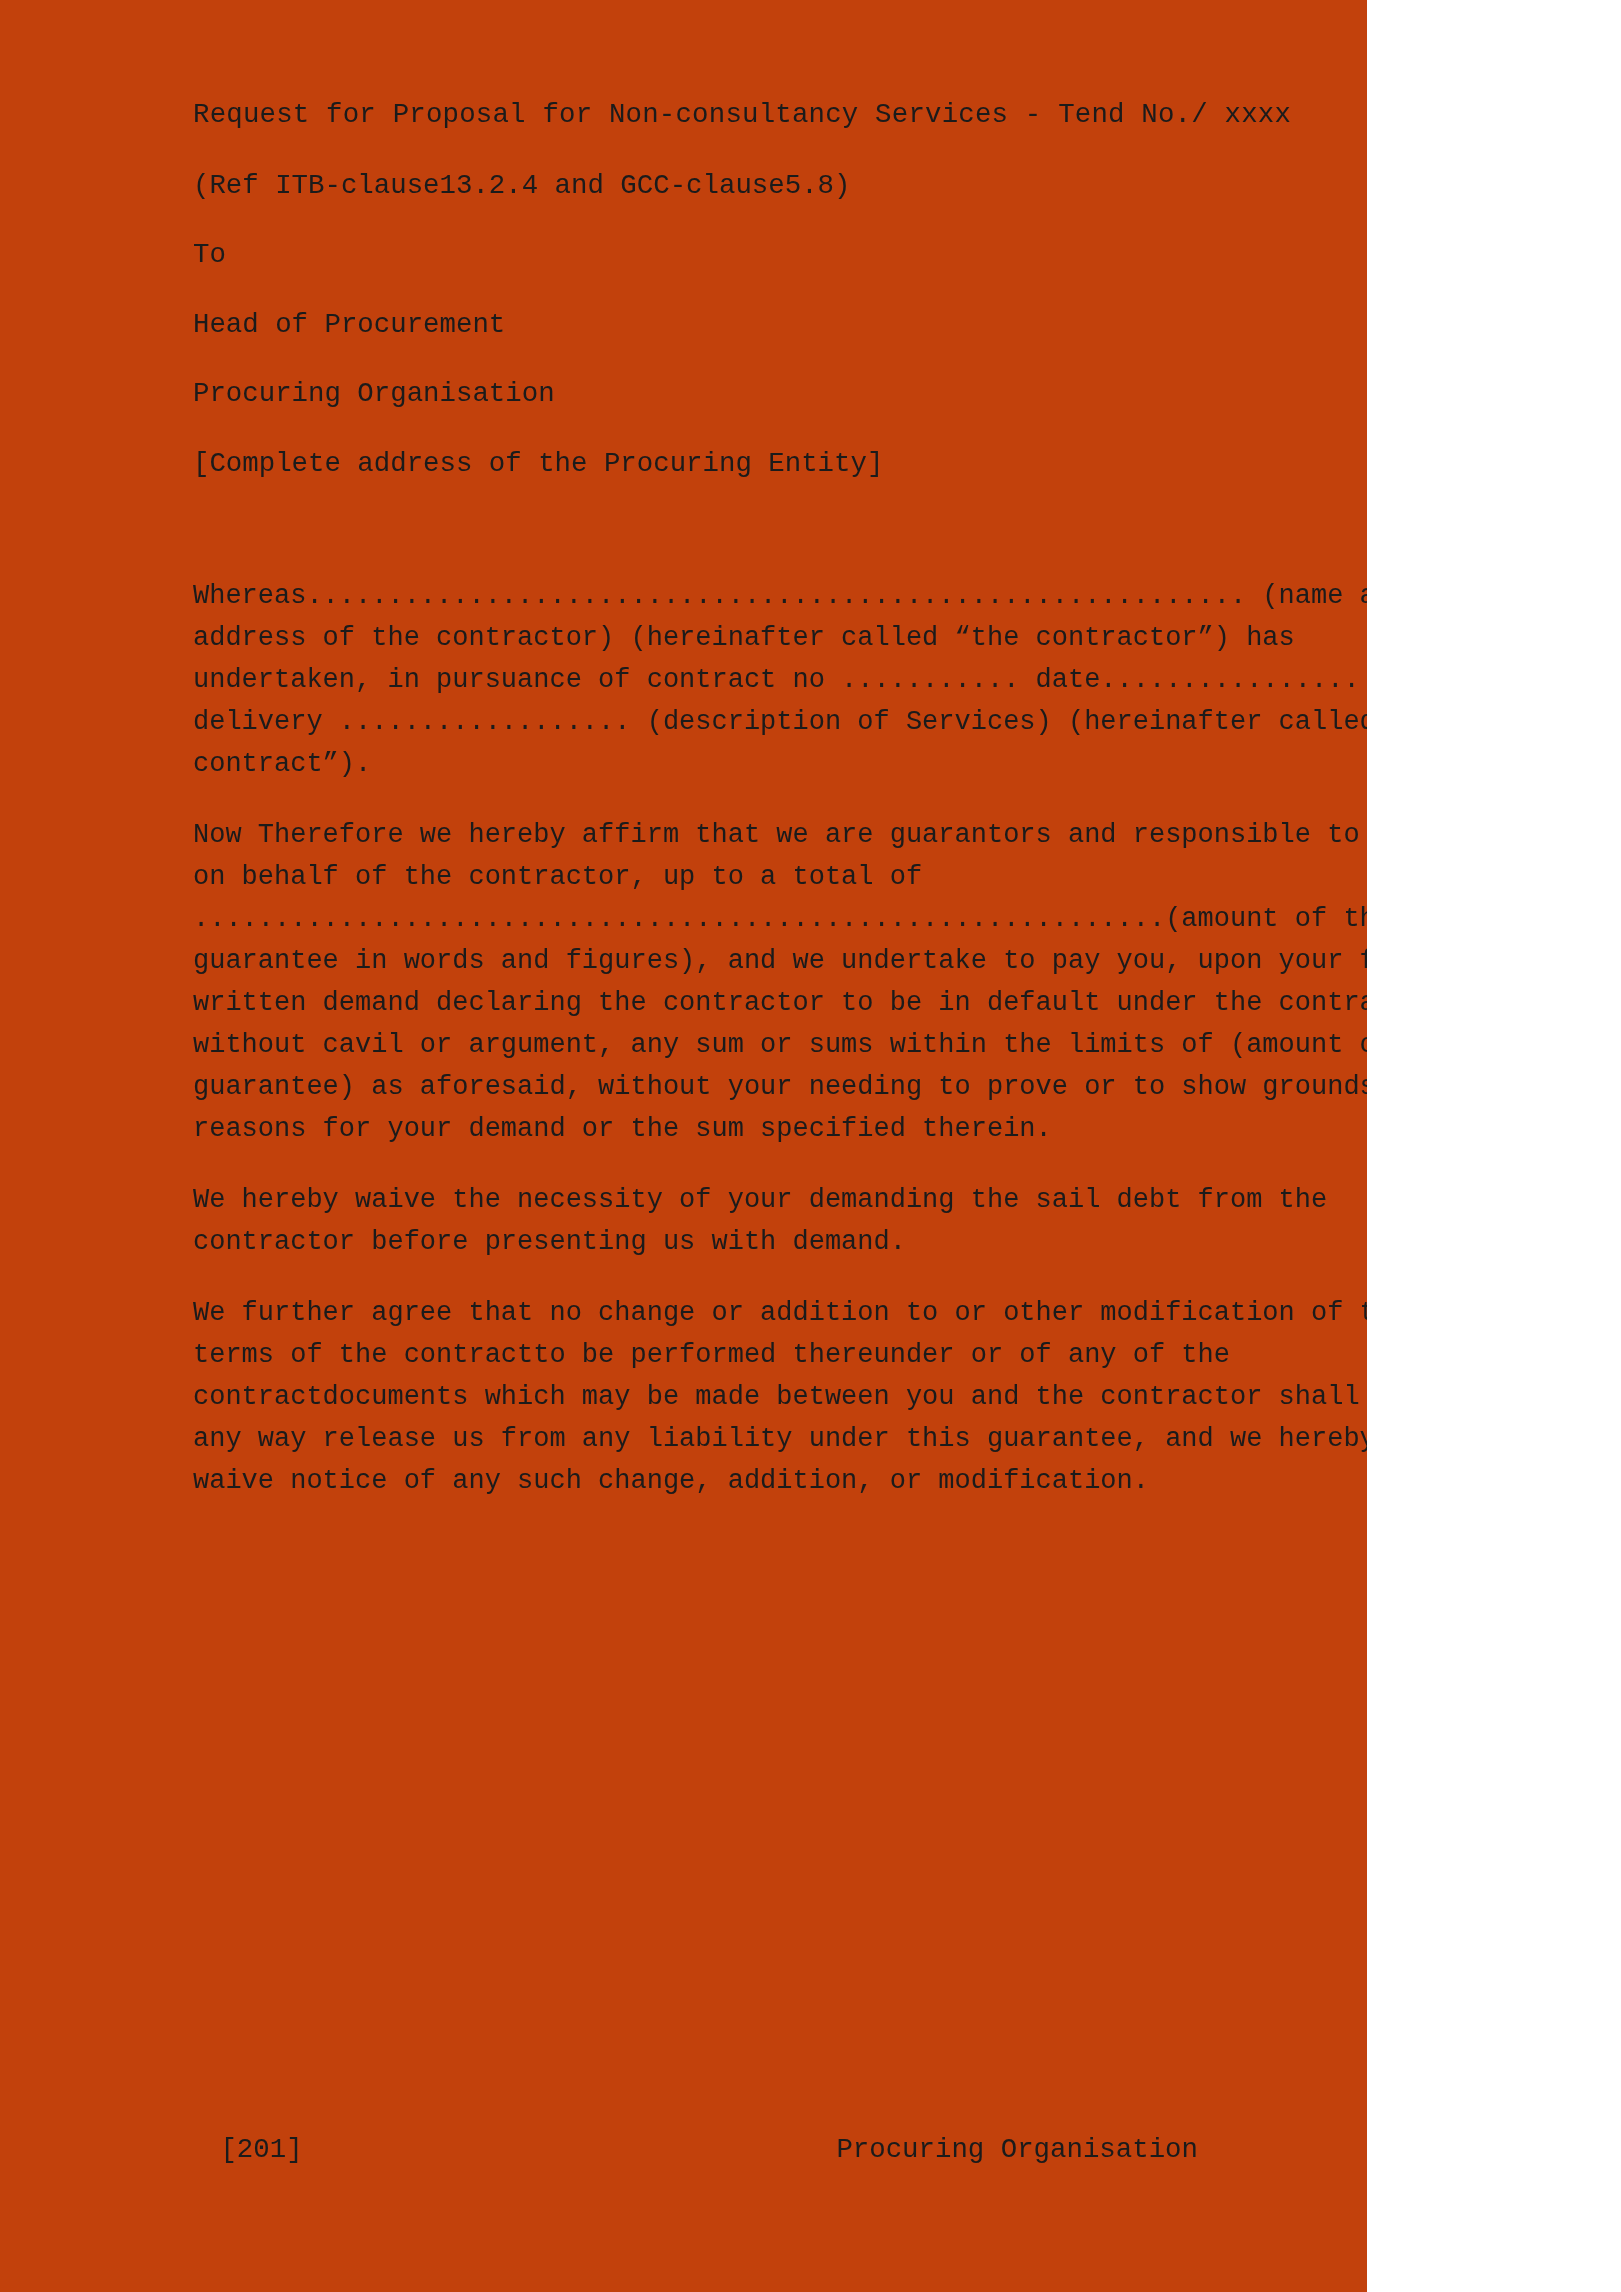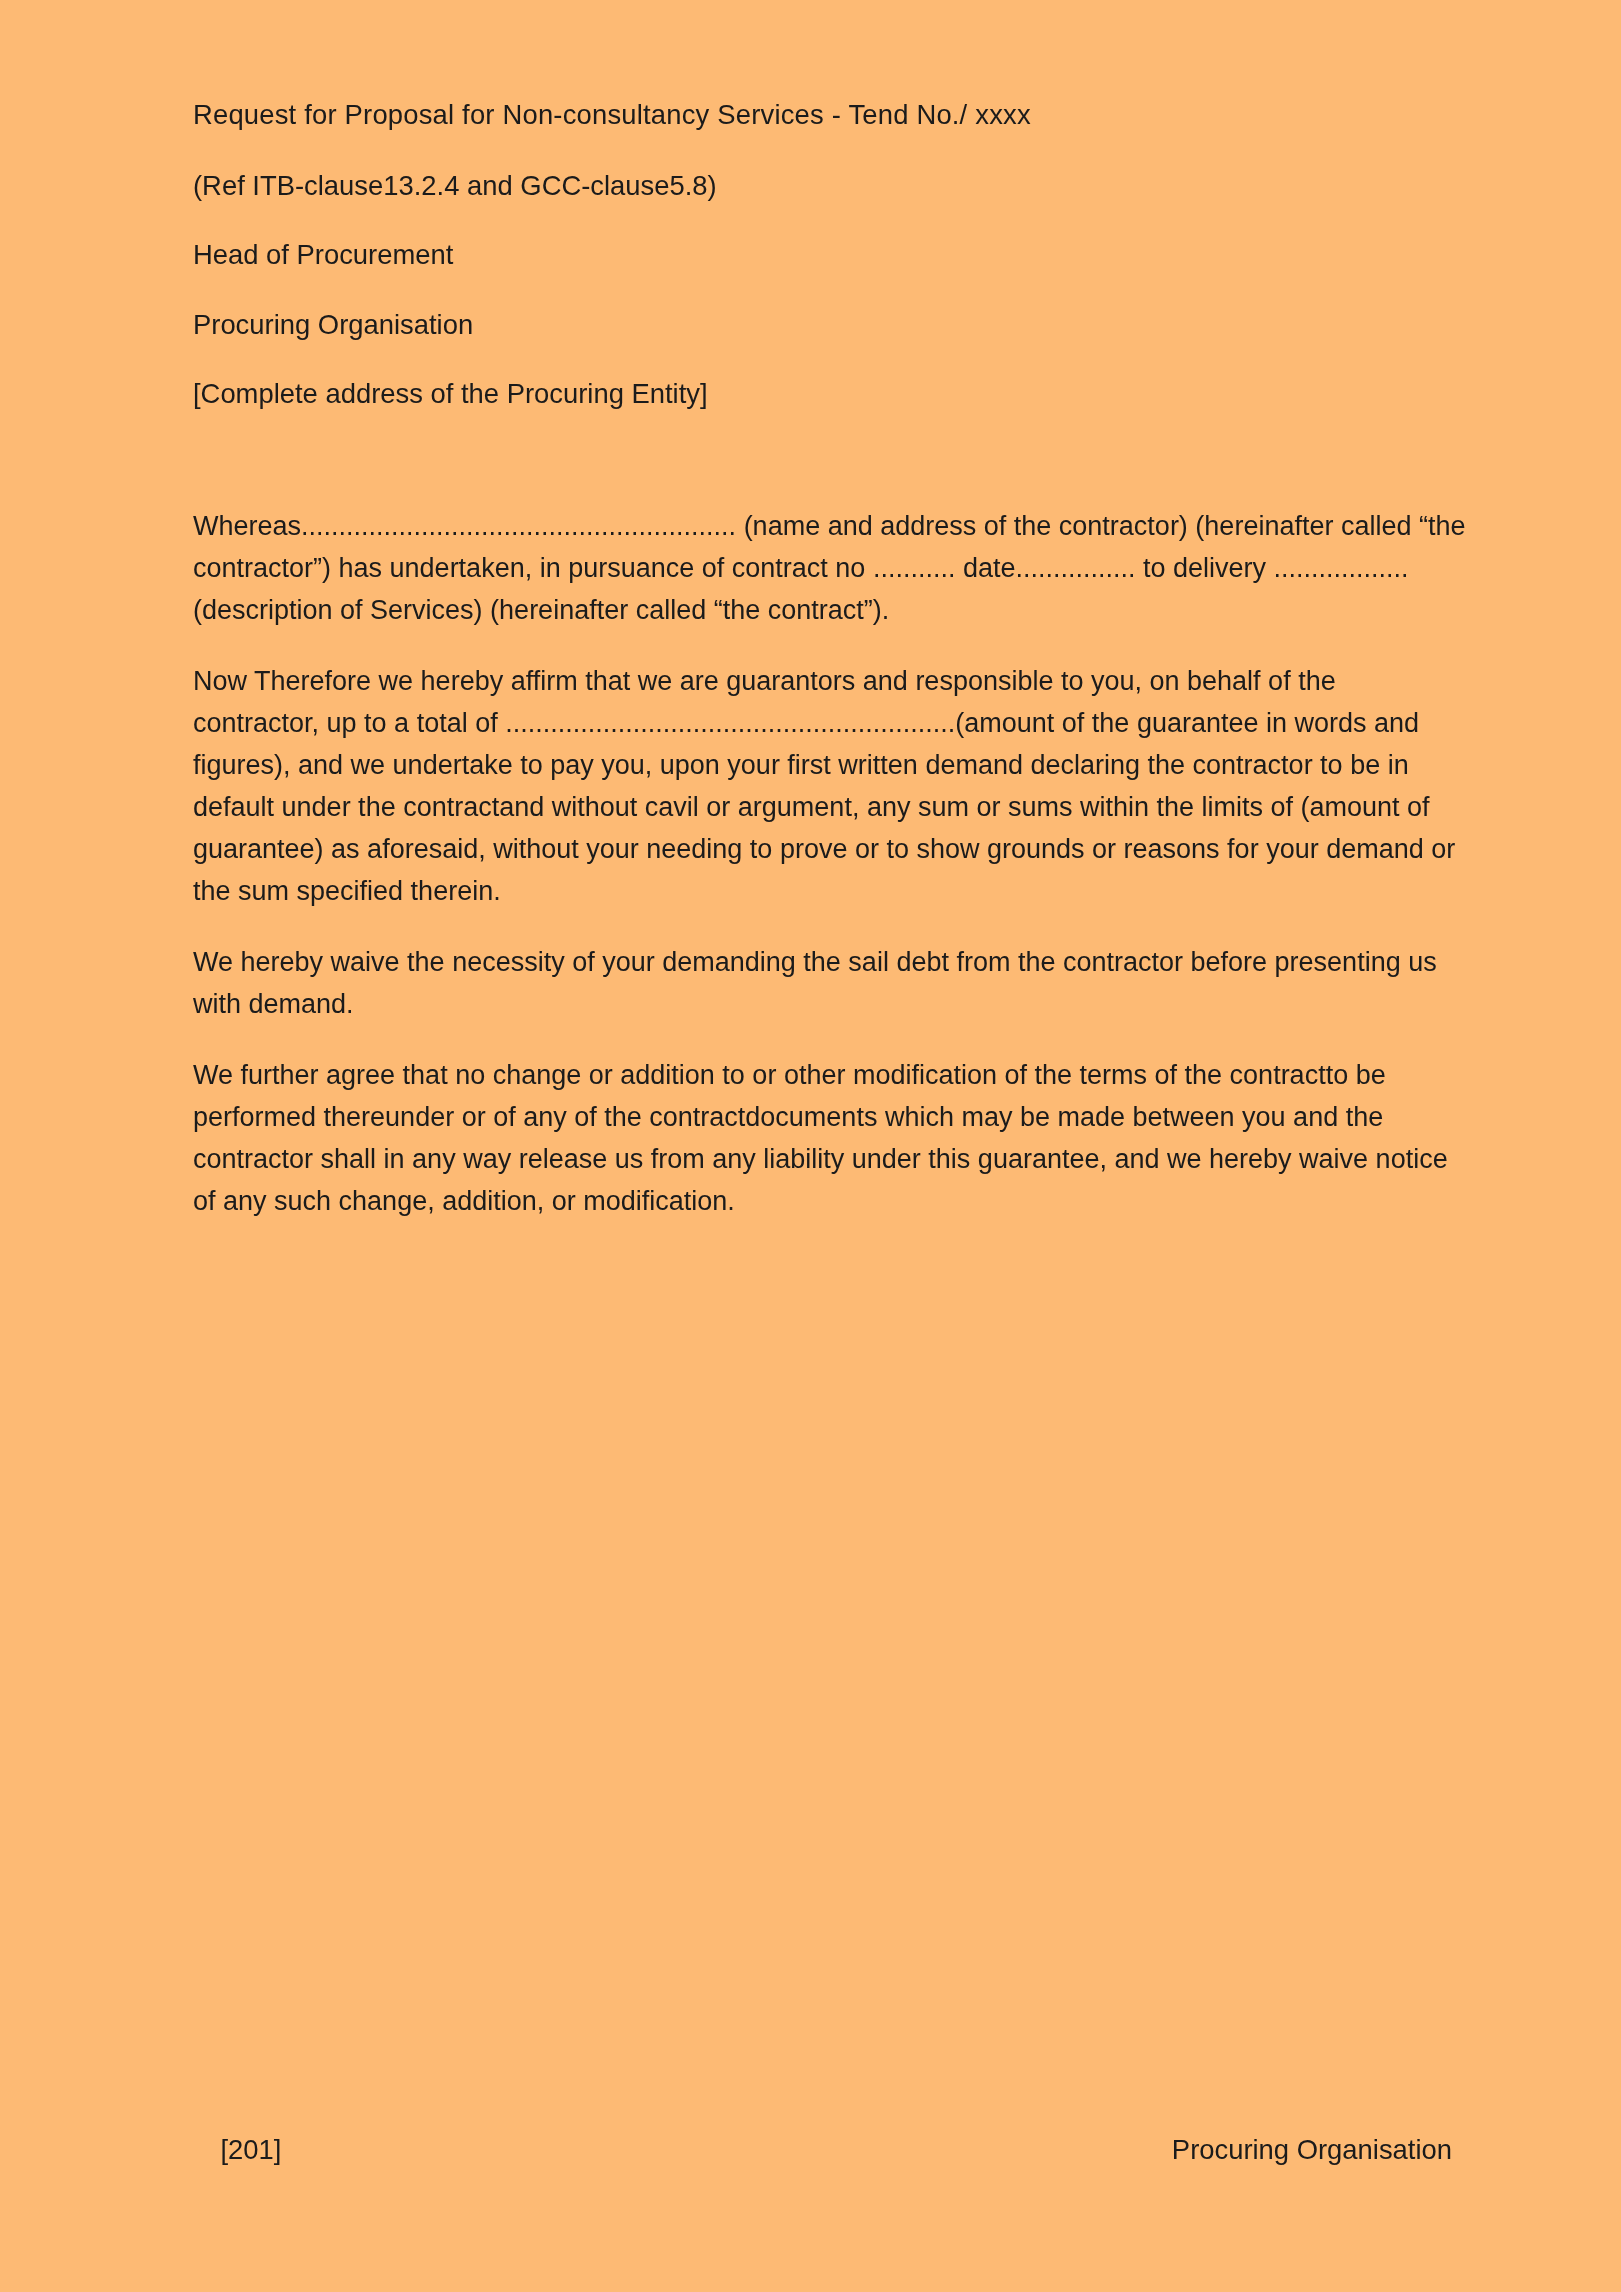--- a/index.html
+++ b/index.html
@@ -2,24 +2,24 @@
 <html><head>
 <meta charset="utf-8">
 <style>
   html, body {
     margin: 0;
     padding: 0;
     background: #ffffff;
   }
   .page {
     position: relative;
-    width: 1621px;
+    width: 1367px;
     height: 2293px;
-    background: #fdba74;
-    font-family: Liberation Sans, sans-serif;
+    background: #c2410c;
+    font-family: Liberation Mono, monospace;
     color: #1b1b1b;
     box-sizing: border-box;
     overflow: hidden;
   }
   .content {
     position: absolute;
     left: 193px;
     top: 94px;
     width: 1274px;
   }
@@ -77,20 +77,21 @@
 <body>
 
 <div class="page">
   <div class="content">
 
     <div class="running-header">Request for Proposal for Non-consultancy Services - Tend No./ xxxx</div>
 
 
     <div class="ref-line">(Ref ITB-clause13.2.4 and GCC-clause5.8)</div>
 
+    <div class="addr">To</div>
     <div class="addr">Head of Procurement</div>
     <div class="addr">Procuring Organisation</div>
     <div class="addr">[Complete address of the Procuring Entity]</div>
 
     <div class="para first-body">Whereas.......................................................... (name and address of the contractor) (hereinafter called “the contractor”) has undertaken, in pursuance of contract no ........... date................ to delivery .................. (description of Services) (hereinafter called “the contract”).</div>
     <div class="para">Now Therefore we hereby affirm that we are guarantors and responsible to you, on behalf of the contractor, up to a total of ............................................................(amount of the guarantee in words and figures), and we undertake to pay you, upon your first written demand declaring the contractor to be in default under the contractand without cavil or argument, any sum or sums within the limits of (amount of guarantee) as aforesaid, without your needing to prove or to show grounds or reasons for your demand or the sum specified therein.</div>
     <div class="para">We hereby waive the necessity of your demanding the sail debt from the contractor before presenting us with demand.</div>
     <div class="para">We further agree that no change or addition to or other modification of the terms of the contractto be performed thereunder or of any of the contractdocuments which may be made between you and the contractor shall in any way release us from any liability under this guarantee, and we hereby waive notice of any such change, addition, or modification.</div>
 
   </div>

